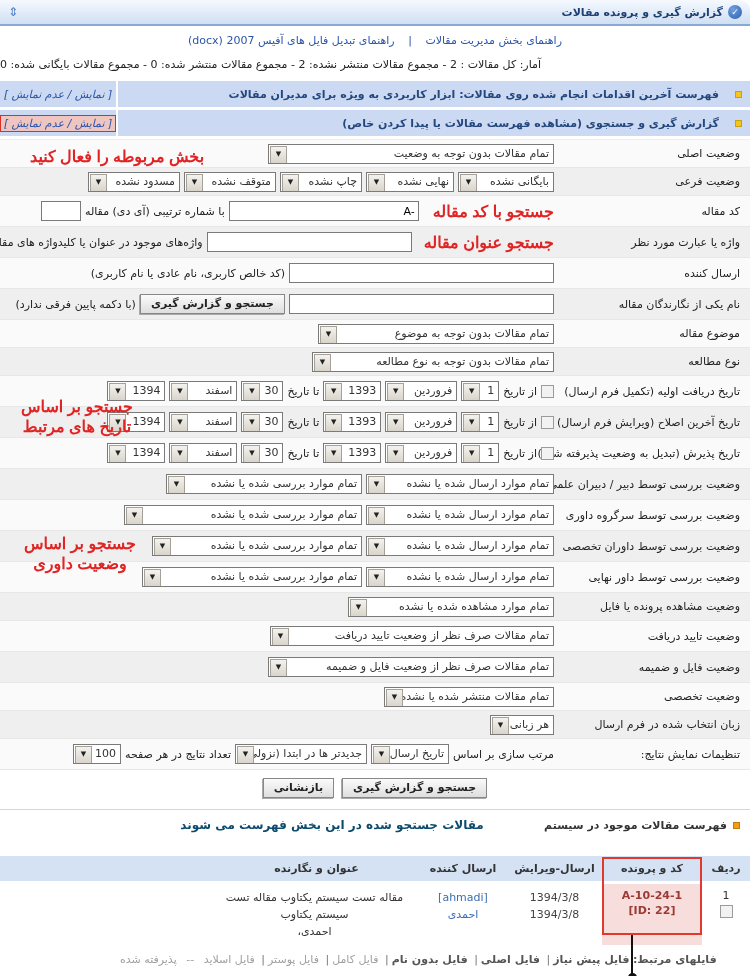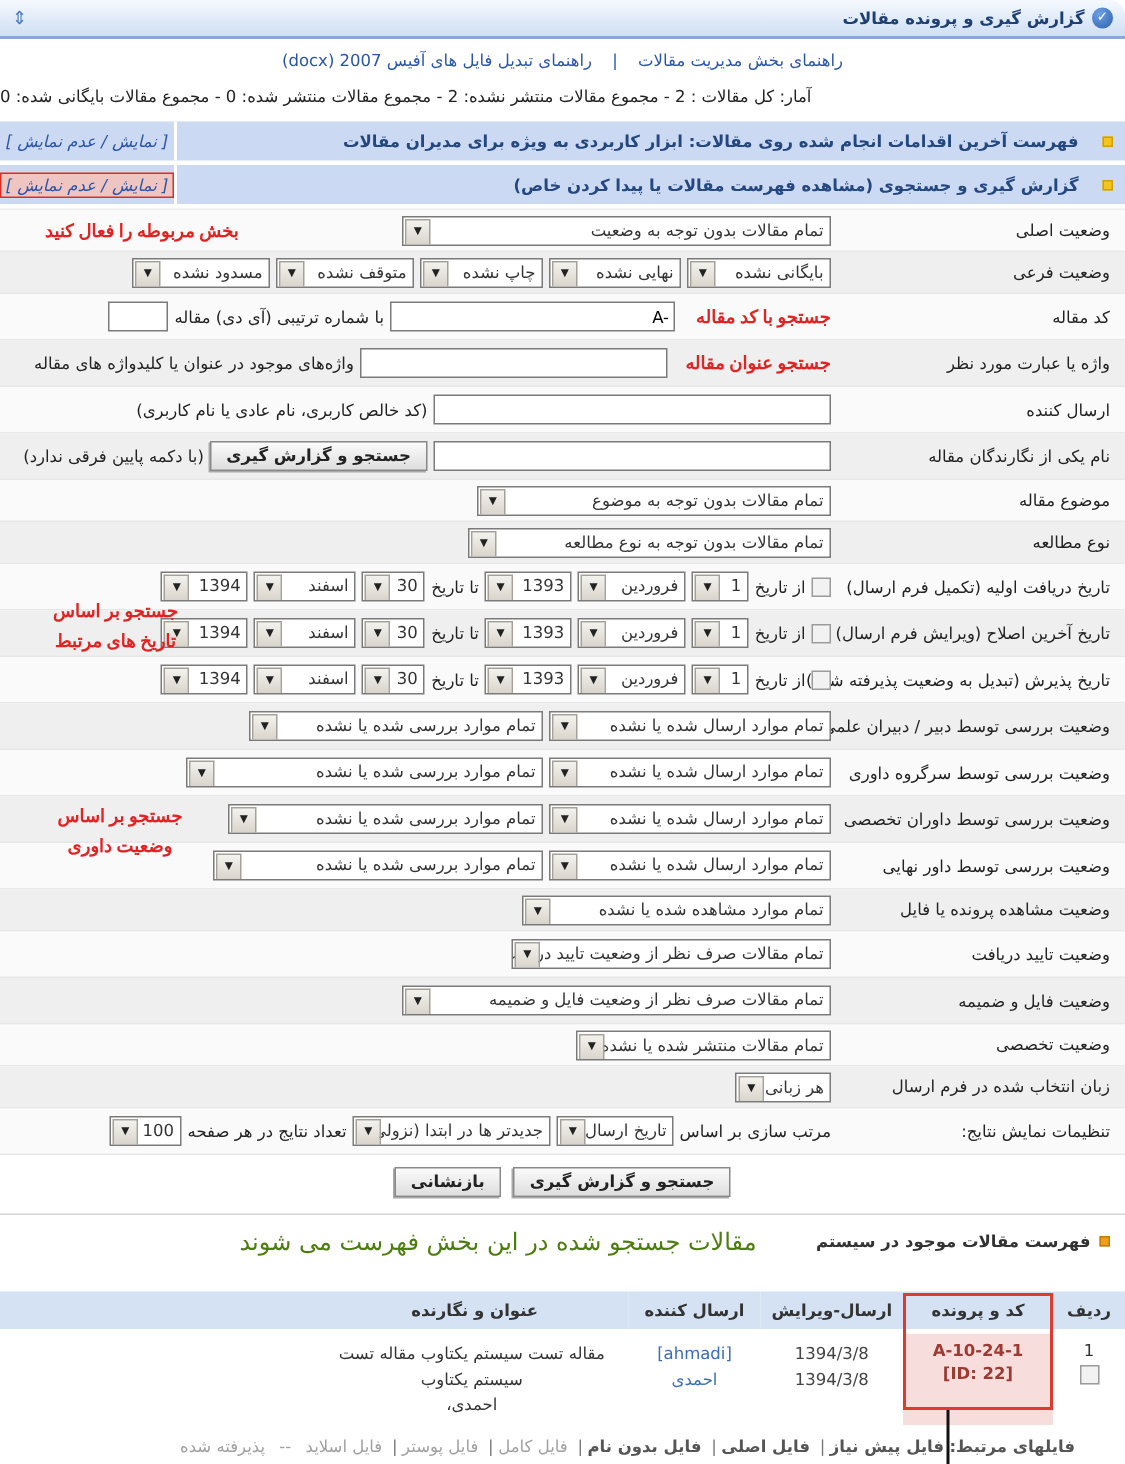--- a/index.html
+++ b/index.html
@@ -66,24 +66,24 @@
   .cb { width:13px; height:13px; border:1px solid #9b9b9b; background:#f2f2f2; display:inline-block; flex-shrink:0; }
 
   .btn {
     font:inherit; font-weight:bold; color:#222; cursor:pointer;
     background: linear-gradient(#fbfbfb,#dedede);
     border:1px solid #888; box-shadow: -1px 1px 0 #aaa; padding:2px 10px 3px; white-space:nowrap;
   }
   .btn-row { text-align:center; padding:8px 0 9px; display:flex; justify-content:center; gap:8px; }
 
   
-  .ann { color:#e02424; font-family:Liberation Serif, serif; font-weight:bold; font-size:12px; white-space:nowrap; }
+  .ann { color:#e02424; font-family:Liberation Sans, sans-serif; font-weight:bold; font-size:16px; white-space:nowrap; }
   .ann-abs { position:absolute; z-index:5; }
   .ann-2line { text-align:center; line-height:20px; }
-  .rednote { color:#4d7c0f; font-weight:normal; font-size:16px; }
+  .rednote { color:#0c4a6e; font-weight:bold; font-size:12px; }
 
   
   .sep-line { border-top:1px solid #d5d5d5; margin-top:2px; }
   .results-head { display:flex; align-items:center; padding:8px 10px 10px; }
   .results-head b { color:#333; margin-right:6px; }
   .results-head .rednote { margin:0 auto; padding-left:110px; }
 
   .table-zone { position:relative; margin-top:14px; }
   .rtable { width:100%; border-collapse:collapse; table-layout:fixed; }
   .rtable th { background:#d4e2f4; font-weight:bold; color:#333; padding:6px 2px; border-bottom:3px solid #fff; }
@@ -305,21 +305,21 @@
     <div class="frow even">
       <div class="flabel">وضعیت مشاهده پرونده یا فایل</div>
       <div class="fctrl">
         <span class="sel" style="width:206px">تمام موارد مشاهده شده یا نشده</span>
       </div>
     </div>
 
     <div class="frow odd tall">
       <div class="flabel">وضعیت تایید دریافت</div>
       <div class="fctrl">
-        <span class="sel" style="width:213px">تمام مقالات صرف نظر از وضعیت تایید دریافت</span>
+        <span class="sel" style="width:284px">تمام مقالات صرف نظر از وضعیت تایید دریافت</span>
       </div>
     </div>
 
     <div class="frow even tall">
       <div class="flabel">وضعیت فایل و ضمیمه</div>
       <div class="fctrl">
         <span class="sel" style="width:286px">تمام مقالات صرف نظر از وضعیت فایل و ضمیمه</span>
       </div>
     </div>
 

